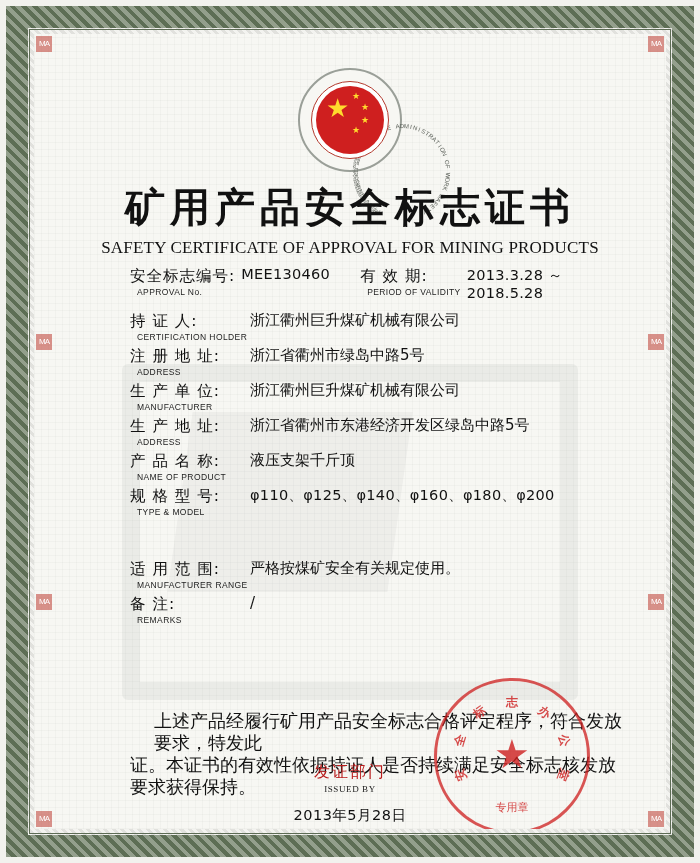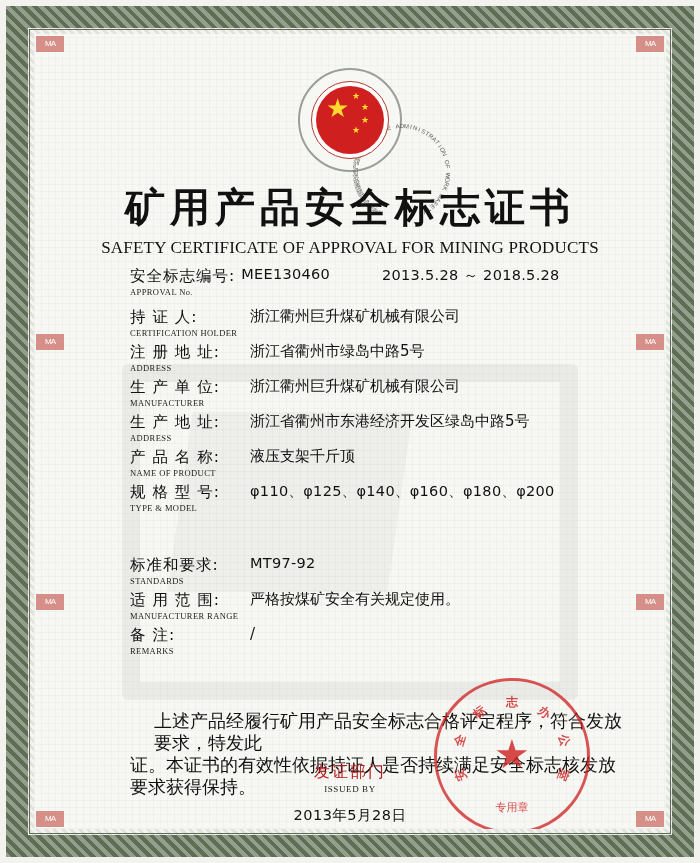--- a/index.html
+++ b/index.html
@@ -89,21 +89,21 @@
     position: absolute;
     left: 40px; top: 30px;
     width: 220px; height: 180px;
     background: rgba(170,175,170,0.12);
     transform: skewX(-8deg);
   }
 
   
   .tile {
     position: absolute;
-    width: 28px;
+    width: 16px;
     height: 16px;
     background: rgba(190,60,50,0.55);
     color: #fff;
     font-size: 8px;
     line-height: 16px;
     text-align: center;
     letter-spacing: -1px;
     font-family: "Liberation Sans", sans-serif;
   }
 
@@ -192,23 +192,24 @@
   .lbl-cn {
     font-size: 15.5px;
     color: #111;
     font-family: "DejaVu Sans", sans-serif;
     white-space: nowrap;
   }
   .lbl-en {
     font-size: 8.5px;
     color: #222;
     letter-spacing: 0.4px;
-    font-family: Liberation Serif, serif;
+    font-family: Liberation Sans, sans-serif;
     margin-top: 0px;
     white-space: nowrap;
+    margin-left: 7px;
   }
   .val {
     font-size: 15px;
     color: #111;
     font-family: "DejaVu Sans", sans-serif;
     white-space: nowrap;
   }
   .val-mono {
     font-size: 14.5px;
     color: #111;
@@ -429,22 +430,26 @@
         <div class="col col-approval">
           <div class="lblbox">
             <div class="lbl-cn">安全标志编号:</div>
             <div class="lbl-en">APPROVAL No.</div>
           </div>
           <div class="valbox">
             <div class="val-mono">MEE130460</div>
           </div>
         </div>
         <div class="col col-validity">
+          <div class="lblbox">
+            <div class="lbl-cn">有 效 期:</div>
+            <div class="lbl-en">PERIOD OF VALIDITY</div>
+          </div>
           <div class="valbox">
-            <div class="val-mono">2013.5.28 ～ 2018.5.28</div>
+            <div class="val-mono">2013.3.28 ～ 2018.5.28</div>
           </div>
         </div>
       </div>
 
       <div class="field">
         <div class="lblbox">
           <div class="lbl-cn">持 证 人:</div>
           <div class="lbl-en">CERTIFICATION HOLDER</div>
         </div>
         <div class="valbox">
@@ -497,29 +502,20 @@
           <div class="lbl-cn">规 格 型 号:</div>
           <div class="lbl-en">TYPE &amp; MODEL</div>
         </div>
         <div class="valbox">
             <div class="val-mono">φ110、φ125、φ140、φ160、φ180、φ200</div>
           </div>
       </div>
 
       <div class="gap-lg"></div>
 
-      <div class="field">
-        <div class="lblbox">
-          <div class="lbl-cn">标准和要求:</div>
-          <div class="lbl-en">STANDARDS</div>
-        </div>
-        <div class="valbox">
-            <div class="val-mono">MT97-92</div>
-          </div>
-      </div>
 
       <div class="field">
         <div class="lblbox">
           <div class="lbl-cn">适 用 范 围:</div>
           <div class="lbl-en">MANUFACTURER RANGE</div>
         </div>
         <div class="valbox">
             <div class="val">严格按煤矿安全有关规定使用。</div>
           </div>
       </div>

